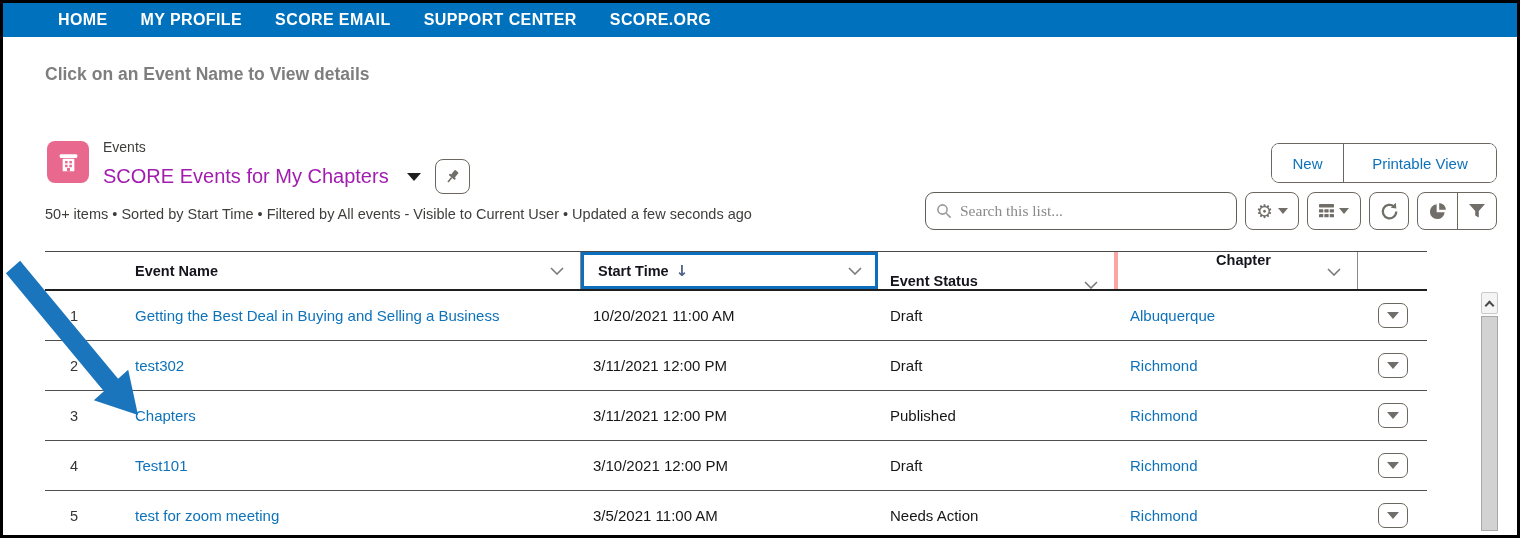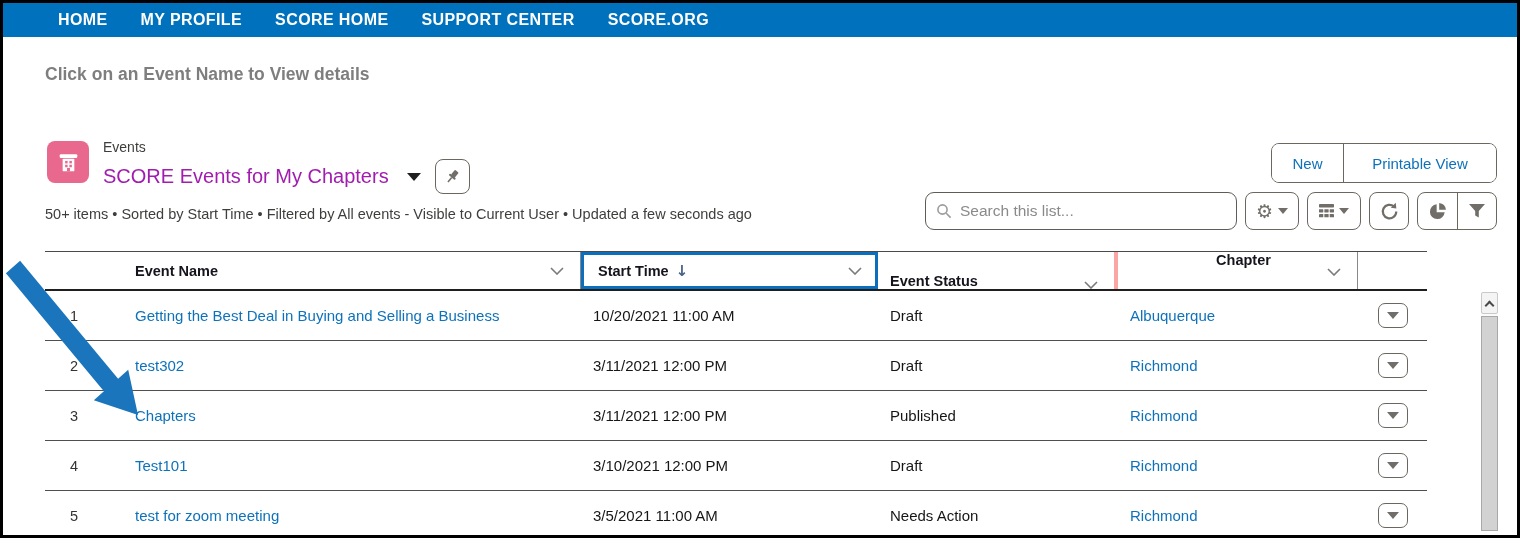--- a/index.html
+++ b/index.html
@@ -42,21 +42,21 @@
             font-size:15px; color:#0E72BA; background:#fff; border:none;
             cursor:pointer; font-family:inherit; }
   .btn-new { width:72px; border-right:1px solid #6B675F !important; }
   .btn-printable { width:152px; }
 
   
   .toolbar { position:absolute; right:20px; top:189px; display:flex; gap:8px; height:38px; }
   .search-box { width:312px; height:38px; border:1px solid #5F5C58; border-radius:9px;
             display:flex; align-items:center; padding:0 10px; background:#fff; }
   .search-box input { border:none; outline:none; flex:1; font-size:15.5px;
-            color:#0c4a6e; margin-left:8px; font-family:Liberation Sans, sans-serif; }
+            color:#0c4a6e; margin-left:8px; font-family:Liberation Serif, serif; }
   .search-box input::placeholder { color:#8a8a8a; }
   .icon-btn { height:38px; border:1px solid #6B675F; border-radius:8px; background:#fff;
             display:flex; align-items:center; justify-content:center; gap:5px;
             cursor:pointer; }
   .w54 { width:54px; } .w40 { width:40px; }
   .icon-group { height:38px; border:1px solid #6B675F; border-radius:8px; background:#fff;
             display:flex; overflow:hidden; }
   .icon-group .cell { width:39px; display:flex; align-items:center; justify-content:center;
             cursor:pointer; }
   .icon-group .cell + .cell { border-left:1px solid #6B675F; }
@@ -106,21 +106,21 @@
   .annotation-arrow { position:absolute; left:0; top:0; pointer-events:none; z-index:6; }
 </style>
 </head>
 <body>
 
 <div class="page">
 
   <div class="topnav">
     <span class="nav-item">HOME</span>
     <span class="nav-item">MY PROFILE</span>
-    <span class="nav-item">SCORE HOME</span>
+    <span class="nav-item">SCORE EMAIL</span>
     <span class="nav-item">SUPPORT CENTER</span>
     <span class="nav-item">SCORE.ORG</span>
   </div>
 
   <div class="instruction">Click on an Event Name to View details</div>
 
   <div class="entity-icon">
     <svg width="27" height="27" viewBox="0 0 24 24">
       <rect x="4.2" y="4.6" width="15.6" height="3.4" rx="1" fill="#fff"></rect>
       <rect x="6.8" y="8.6" width="10.4" height="11.2" rx="0.8" fill="#fff"></rect>

